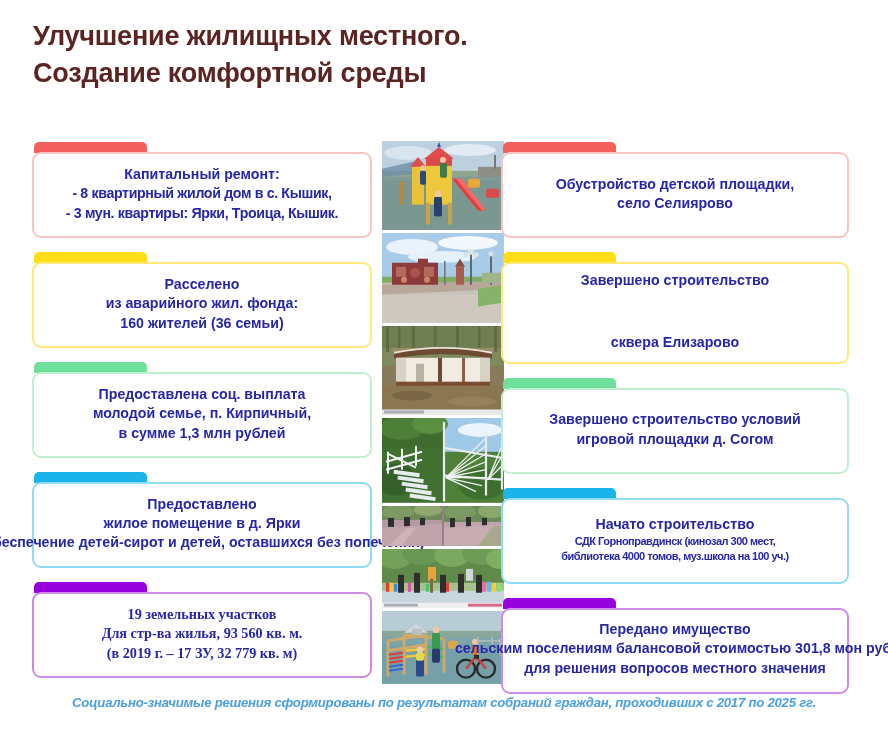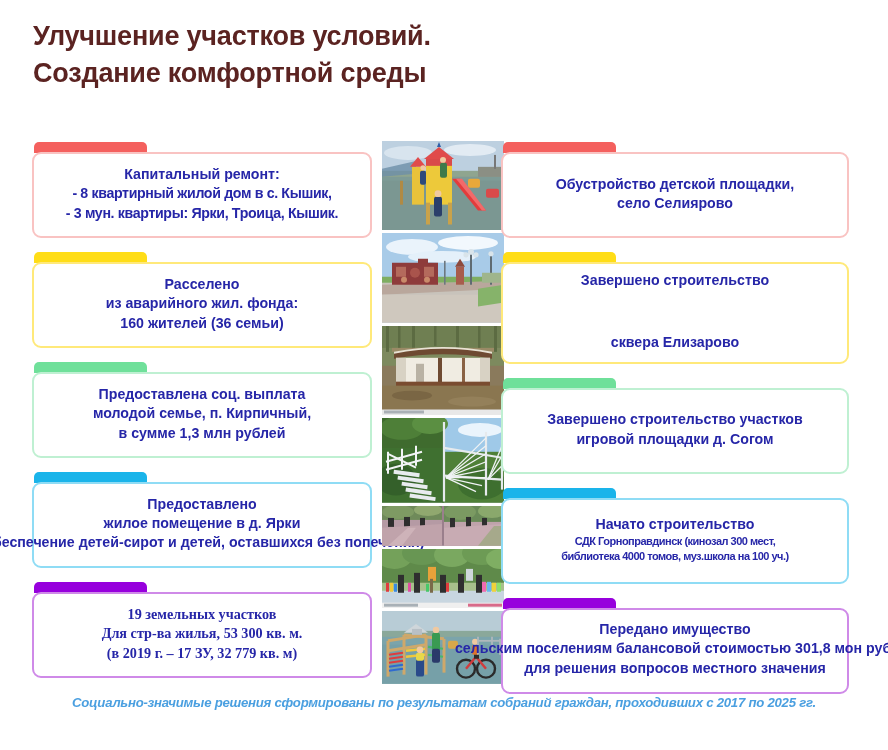--- a/index.html
+++ b/index.html
@@ -133,21 +133,21 @@
     font-style: italic;
     font-weight: 700;
     letter-spacing: -0.25px;
   }
 </style>
 </head>
 <body>
 
 <div id="slide">
 
-  <div class="title" style="color: rgb(91, 35, 33);">Улучшение участков условий.
+  <div class="title" style="color: rgb(91, 35, 33);">Улучшение жилищных местного.
 Создание комфортной среды</div>
 
   <div class="col-left">
       <div class="card">
         <div class="card-tab" style="background: rgb(244, 96, 94);"></div>
         <div class="card-body" style="border-color: rgb(249, 195, 194); color: rgb(38, 38, 168);">
           <span class="ln">Капитальный ремонт:</span>
           <span class="ln tight">- 8 квартирный жилой дом в  с. Кышик,</span>
           <span class="ln tight">- 3 мун. квартиры: Ярки, Троица, Кышик.</span>
         </div>
@@ -173,21 +173,21 @@
         <div class="card-body" style="border-color: rgb(143, 220, 245); color: rgb(38, 38, 168);">
           <span class="ln">Предоставлено</span>
           <span class="ln">жилое помещение в д. Ярки</span>
           <span class="ln sm">(обеспечение детей-сирот и детей, оставшихся без попечения)</span>
         </div>
       </div>
       <div class="card">
         <div class="card-tab" style="background: rgb(151, 0, 221);"></div>
         <div class="card-body" style="border-color: rgb(207, 138, 232); color: rgb(38, 38, 168); font-family: Liberation Serif, serif;">
           <span class="ln">19 земельных участков</span>
-          <span class="ln">Для стр-ва жилья, 53 300 кв. м.</span>
+          <span class="ln">Для стр-ва жилья, 93 560 кв. м.</span>
           <span class="ln">(в 2019 г. – 17 ЗУ, 32 779 кв. м)</span>
         </div>
       </div>
     </div>
 
   <div class="col-center">
       <div class="photo" style="height: 90px;">
     <svg viewBox="0 0 122 90" preserveAspectRatio="none">
       <rect width="122" height="90" fill="#cfd9e2"></rect>
       <rect y="0" width="122" height="34" fill="#bdd0e0"></rect>
@@ -462,21 +462,21 @@
       <div class="card">
         <div class="card-tab" style="background: rgb(255, 221, 23);"></div>
         <div class="card-body" style="border-color: rgb(255, 233, 122); color: rgb(38, 38, 168); gap: 43px;">
           <span class="ln">Завершено строительство</span>
           <span class="ln">сквера Елизарово</span>
         </div>
       </div>
       <div class="card">
         <div class="card-tab" style="background: rgb(111, 224, 154);"></div>
         <div class="card-body" style="border-color: rgb(191, 240, 210); color: rgb(38, 38, 168);">
-          <span class="ln">Завершено строительство участков</span>
+          <span class="ln">Завершено строительство условий</span>
           <span class="ln">игровой площадки д. Согом</span>
         </div>
       </div>
       <div class="card">
         <div class="card-tab" style="background: rgb(26, 180, 234);"></div>
         <div class="card-body" style="border-color: rgb(143, 220, 245); color: rgb(38, 38, 168);">
           <span class="ln">Начато строительство</span>
           <span class="ln tighter">СДК Горноправдинск (кинозал 300 мест,</span>
           <span class="ln tighter">библиотека 4000 томов, муз.школа на 100 уч.)</span>
         </div>

